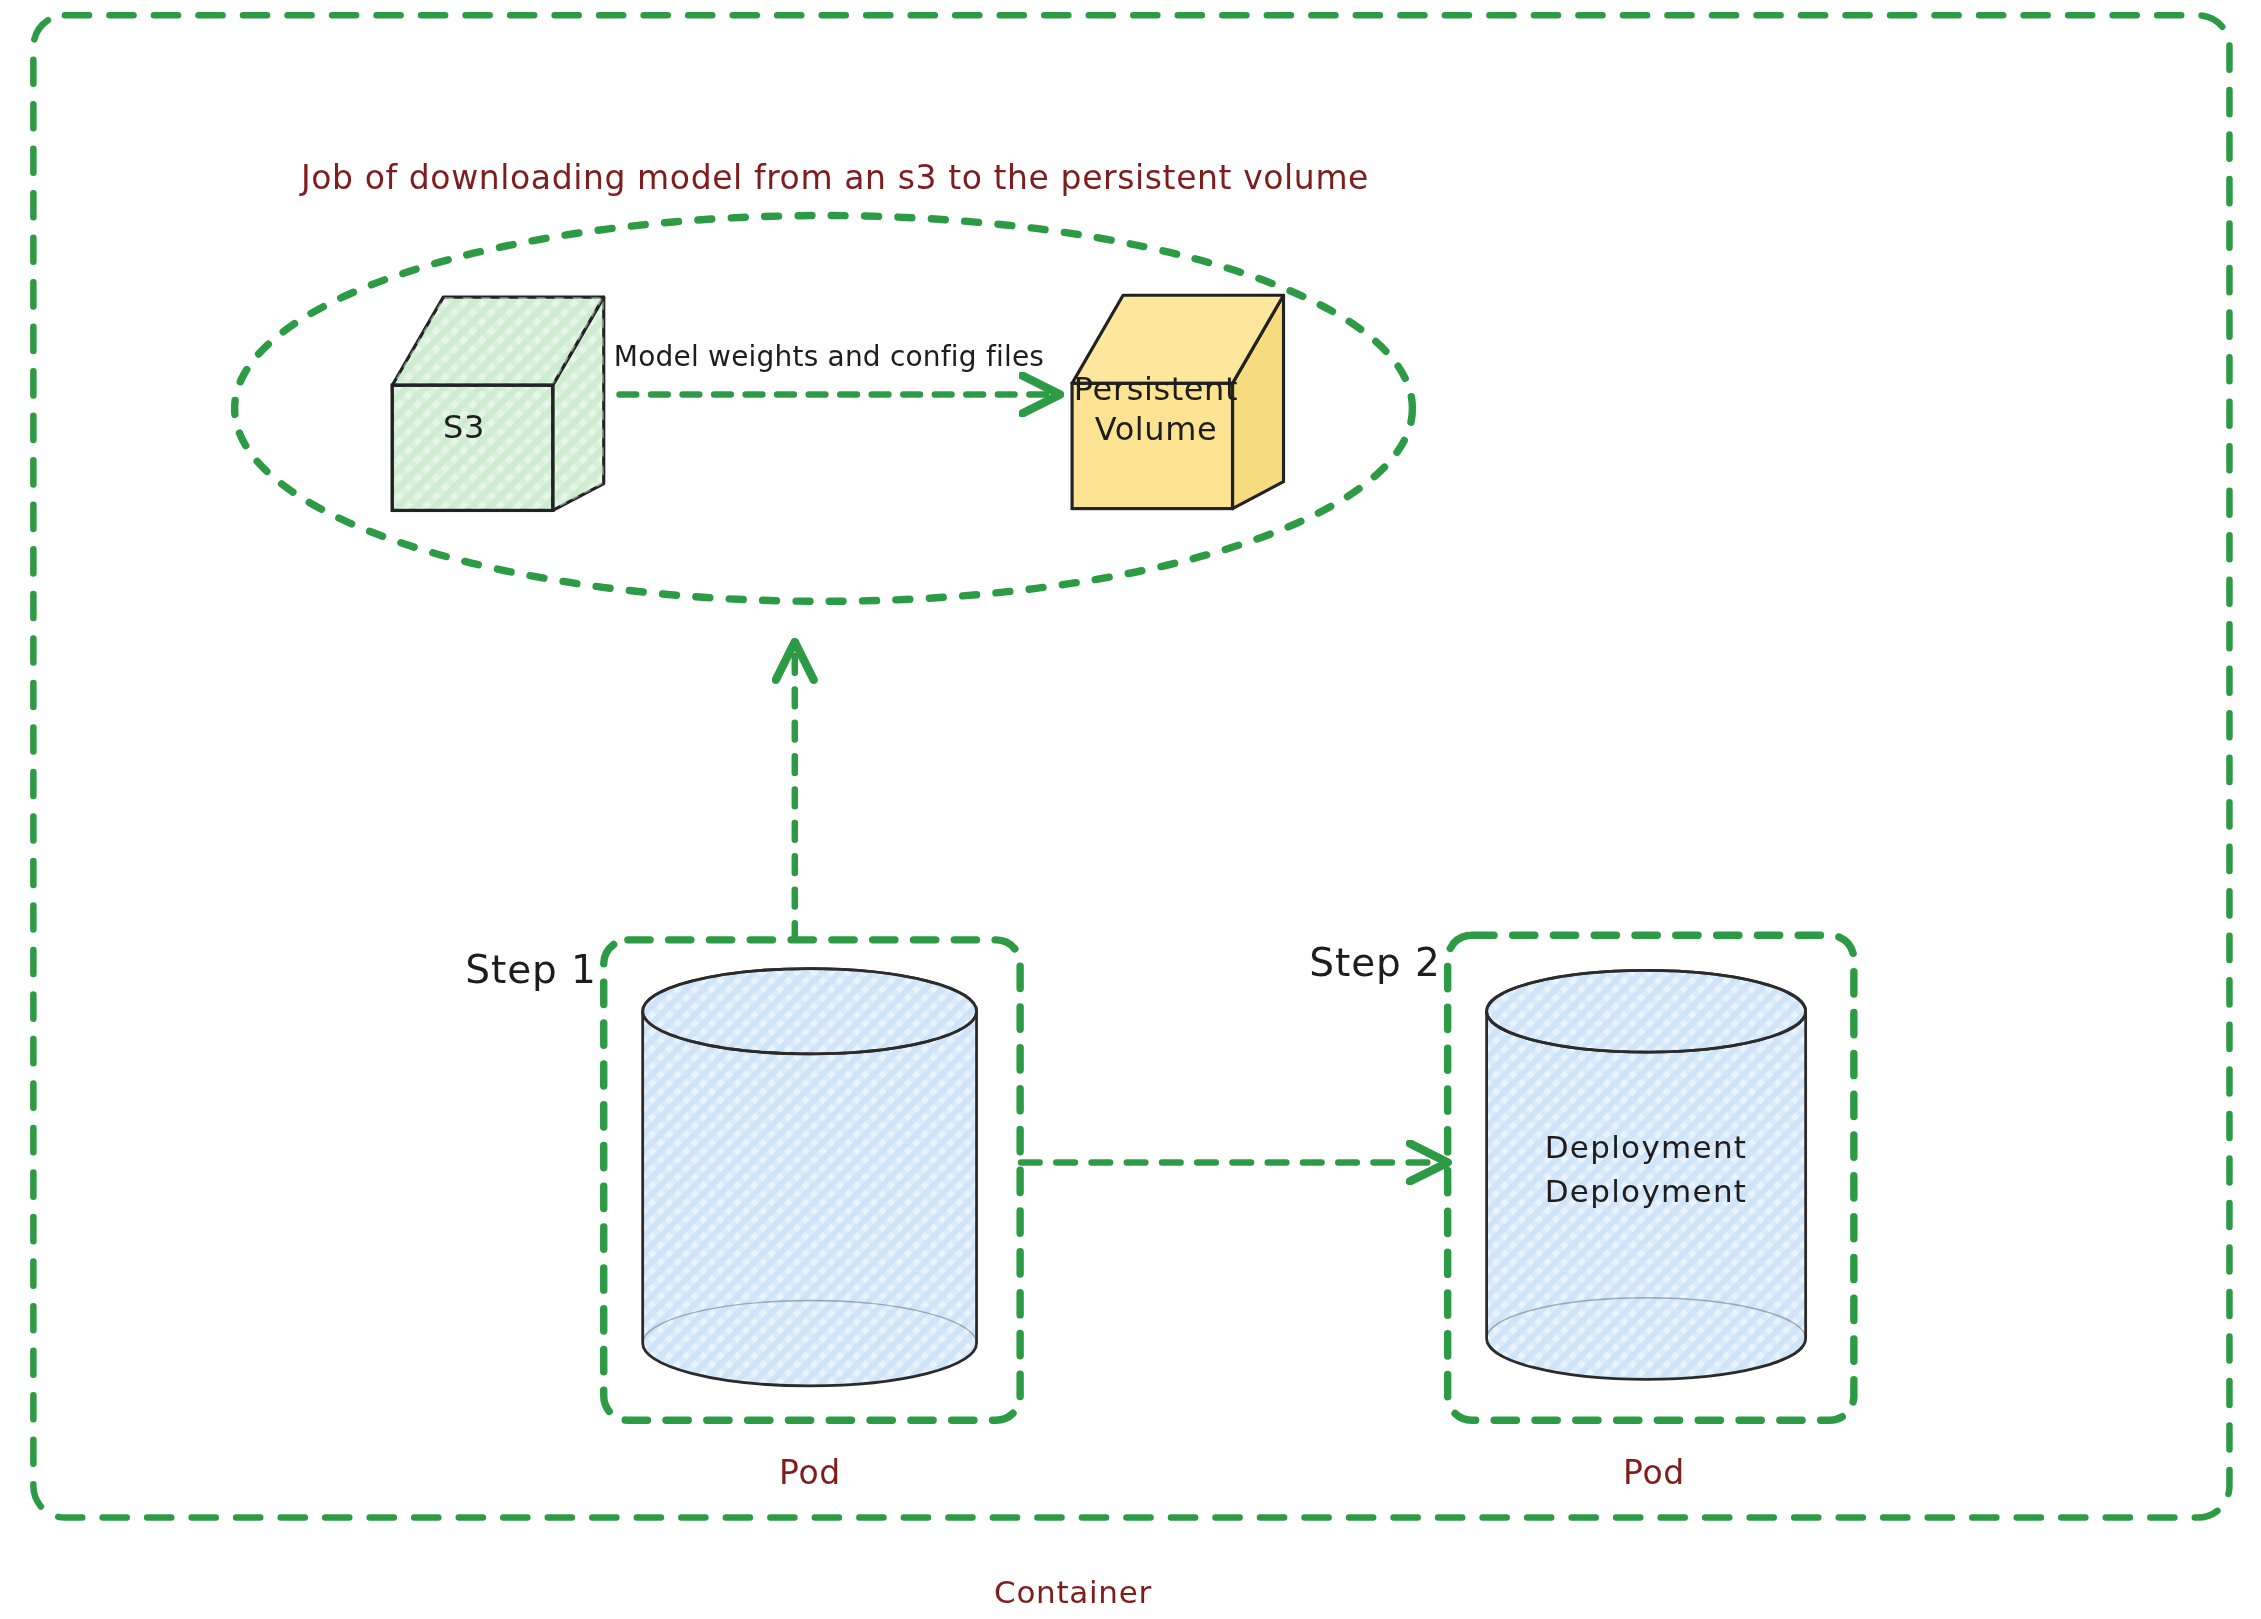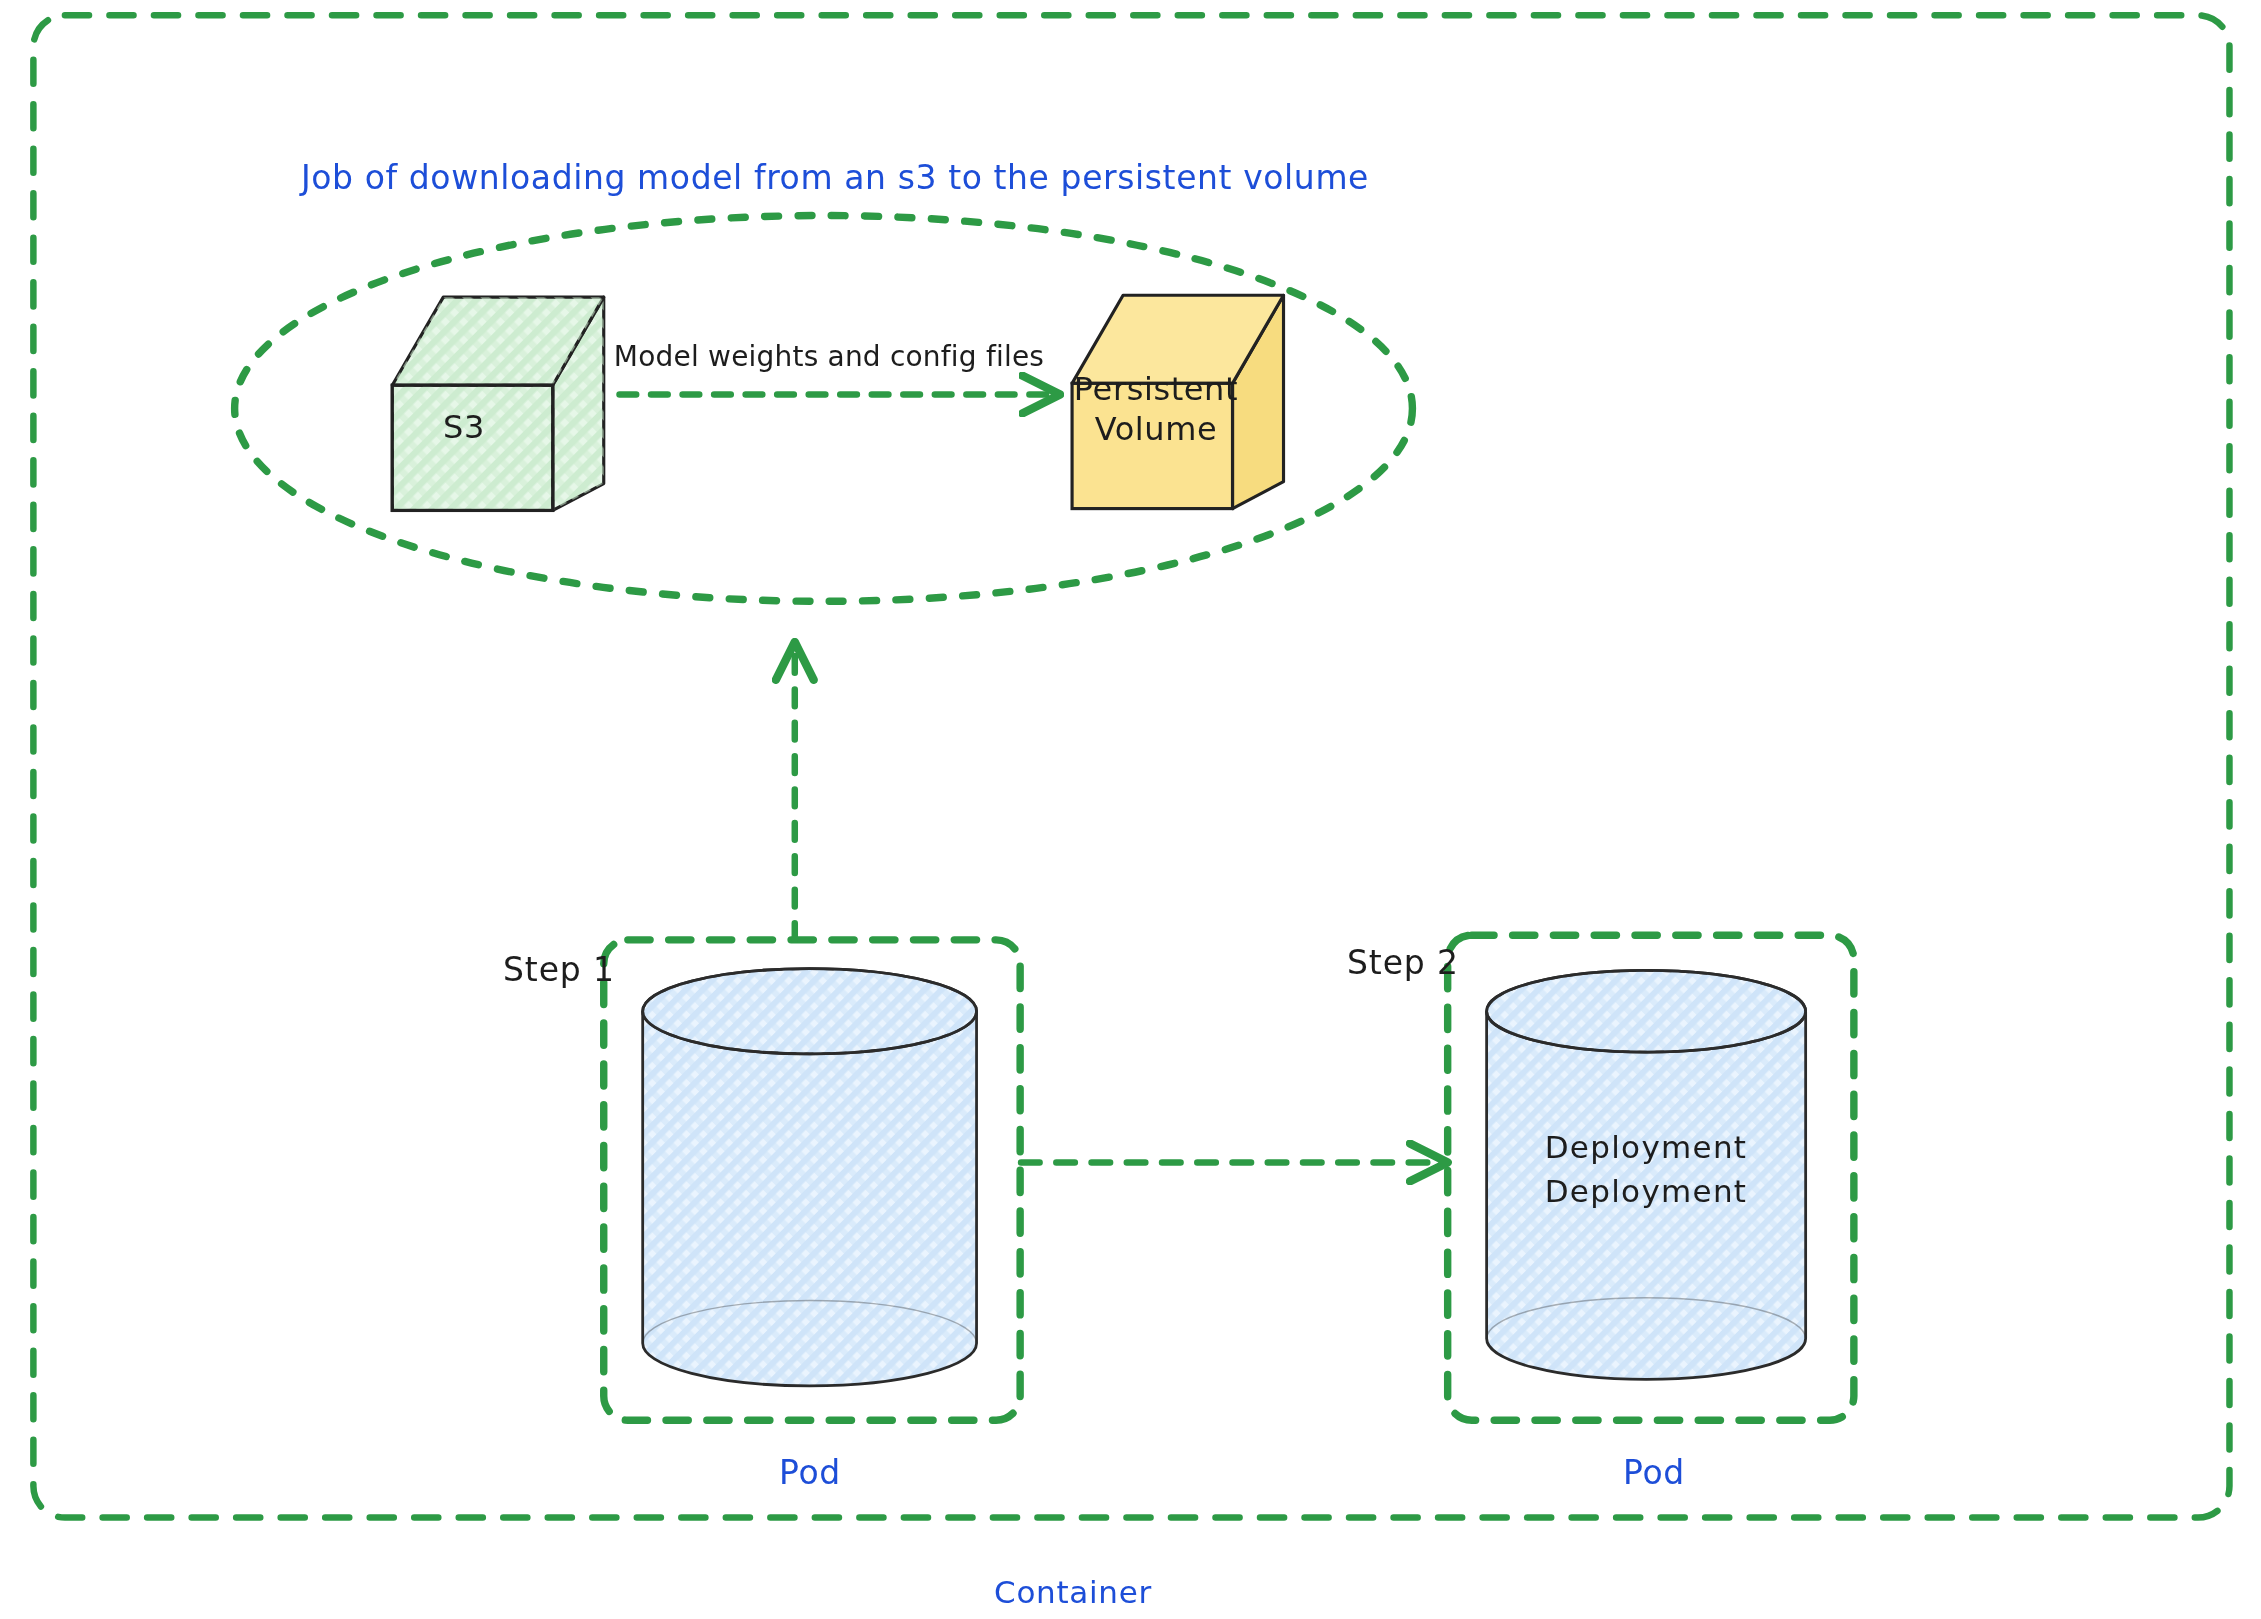--- a/index.html
+++ b/index.html
@@ -25,21 +25,21 @@
     left: 0;
     top: 0;
   }
   .lbl {
     position: absolute;
     white-space: pre;
     line-height: 1.28;
     pointer-events: none;
   }
   .lbl-green {
-    color: #1d4ed8;
+    color: #7f1d1d;
   }
   .lbl-black {
     color: #1d1d1d;
   }
   .t-title {
     font-size: 33px;
     letter-spacing: 0.6px;
   }
   .t-note {
     font-size: 39px;
@@ -54,23 +54,22 @@
     font-size: 32px;
     text-align: center;
     letter-spacing: 0.6px;
   }
   .t-cyl {
     font-size: 31px;
     text-align: center;
     letter-spacing: 1.3px;
   }
   .t-step {
-    font-size: 33px;
+    font-size: 39px;
     letter-spacing: 0.9px;
-    margin-left: 28px;
   }
   .t-pod {
     font-size: 33px;
     letter-spacing: 0.7px;
   }
   .t-ns {
     font-size: 31px;
     letter-spacing: 0.7px;
   }
   .ctr {

